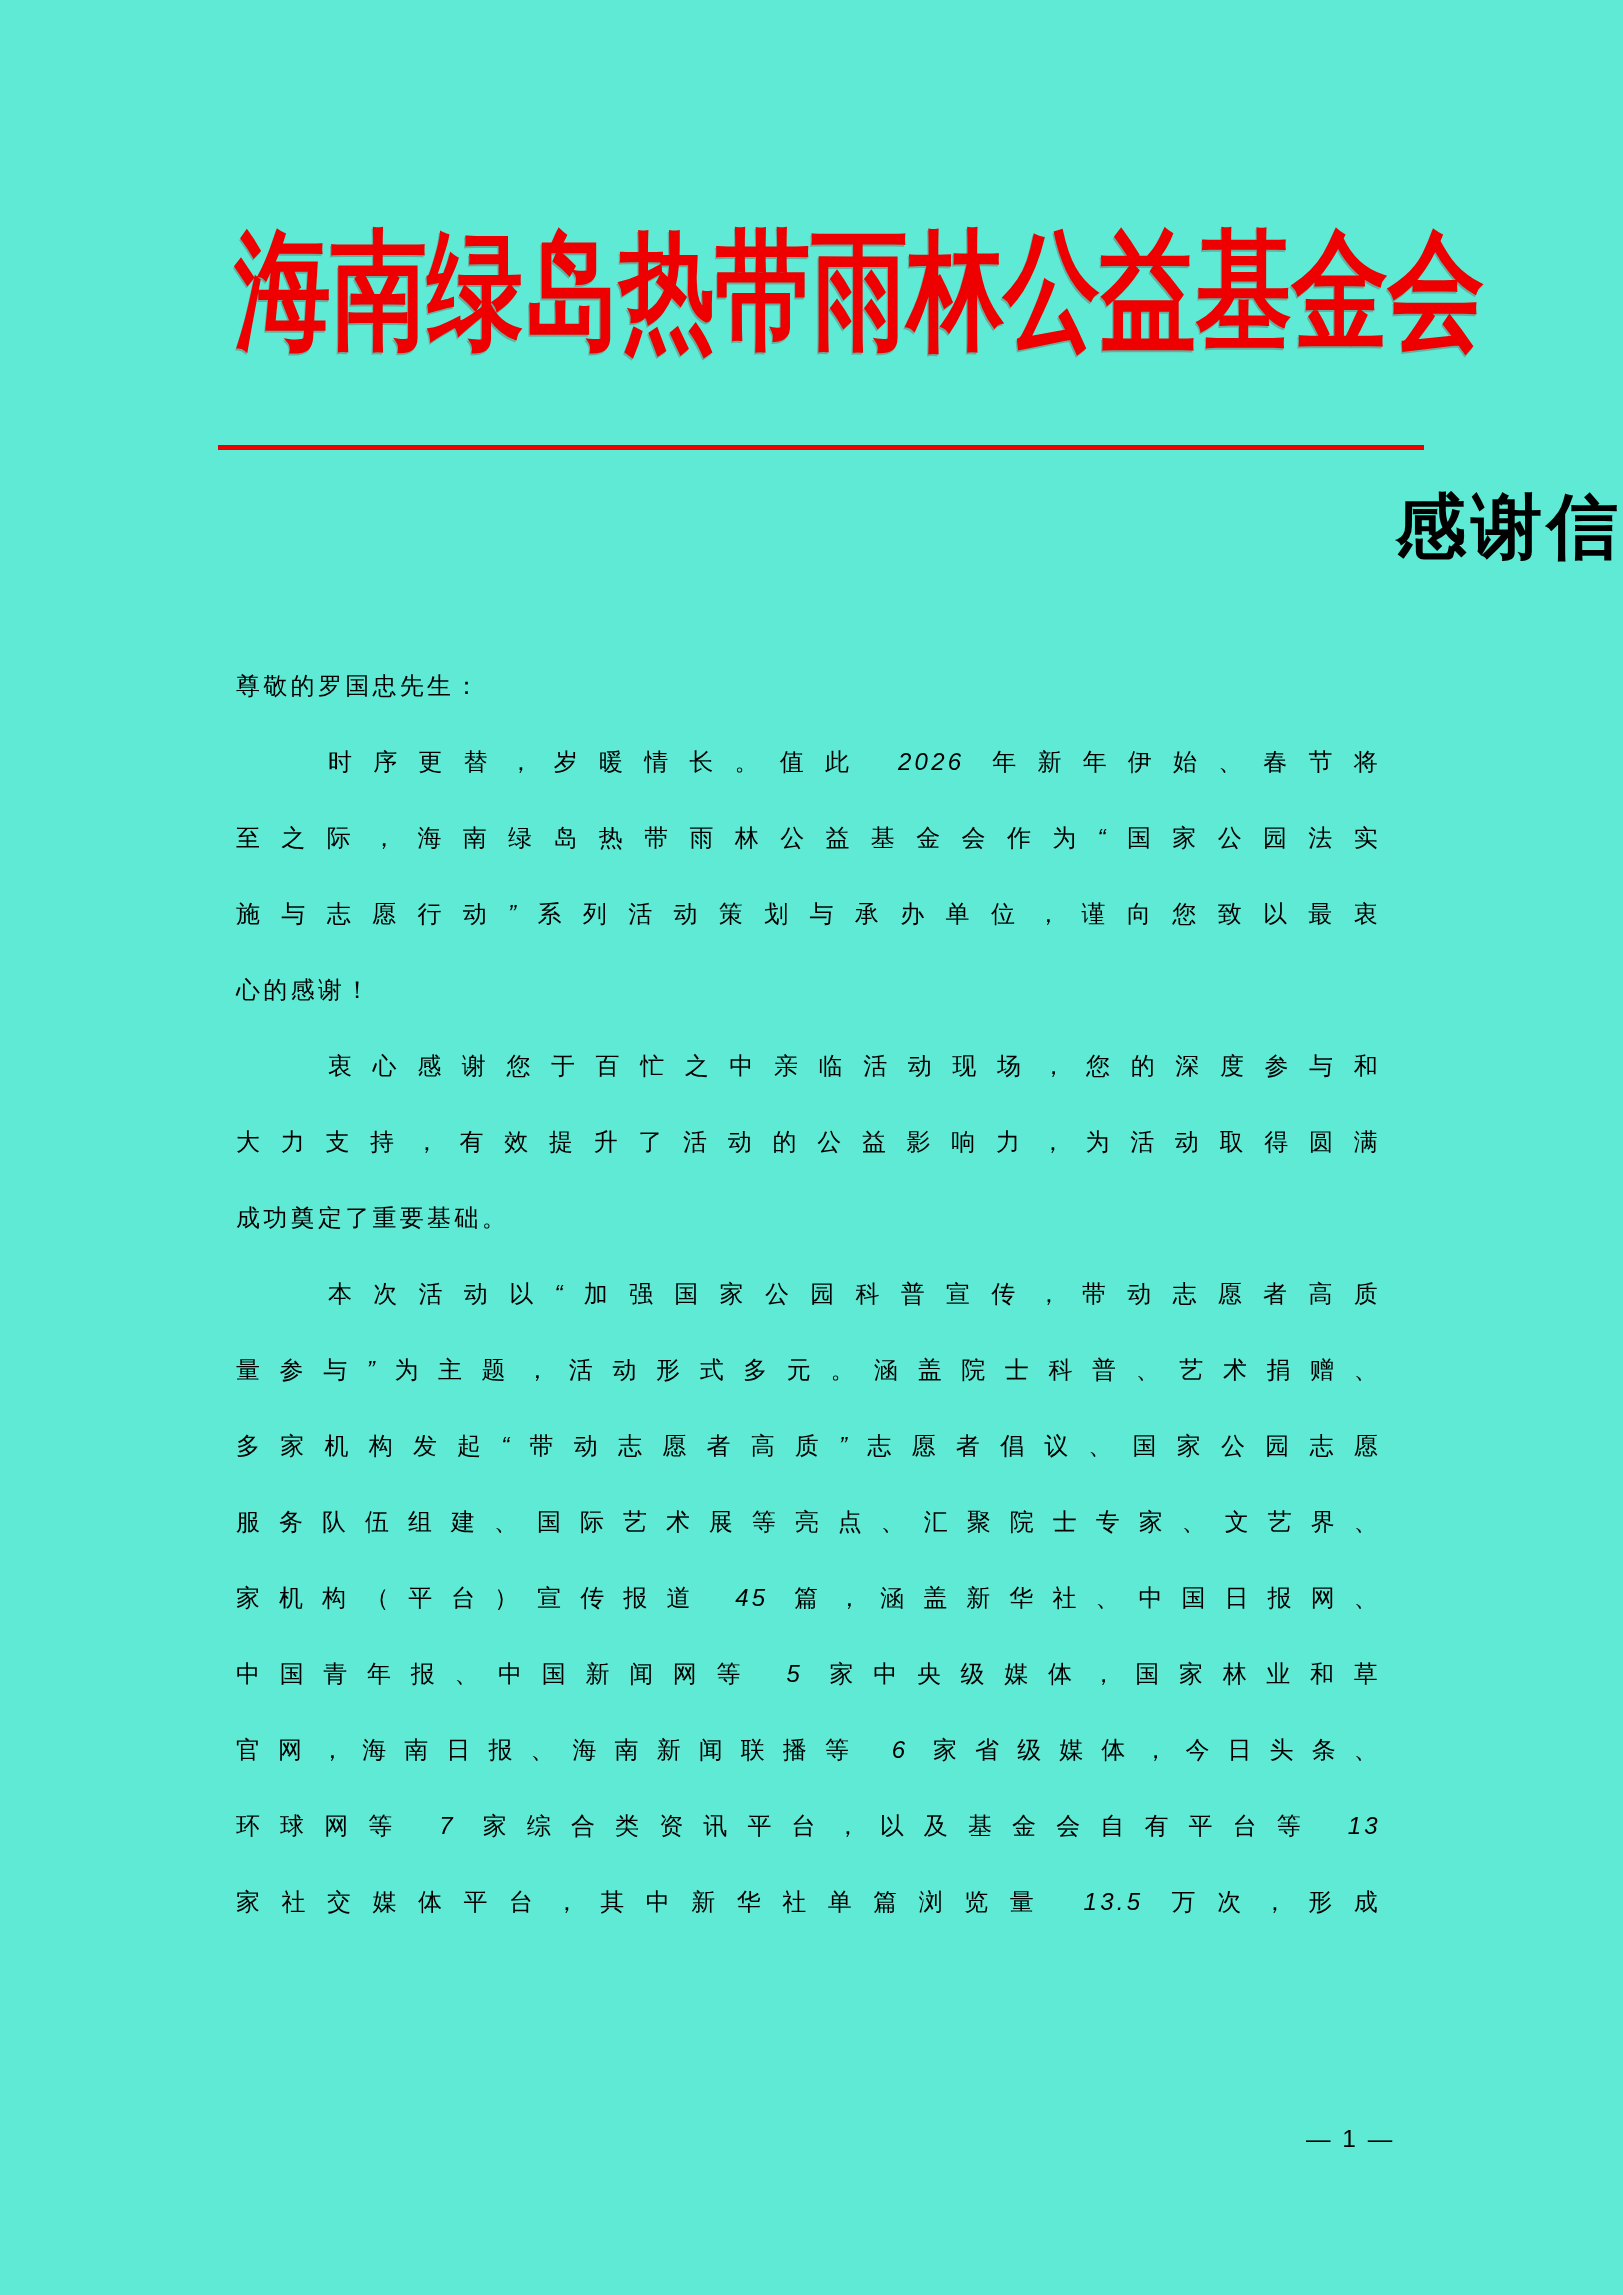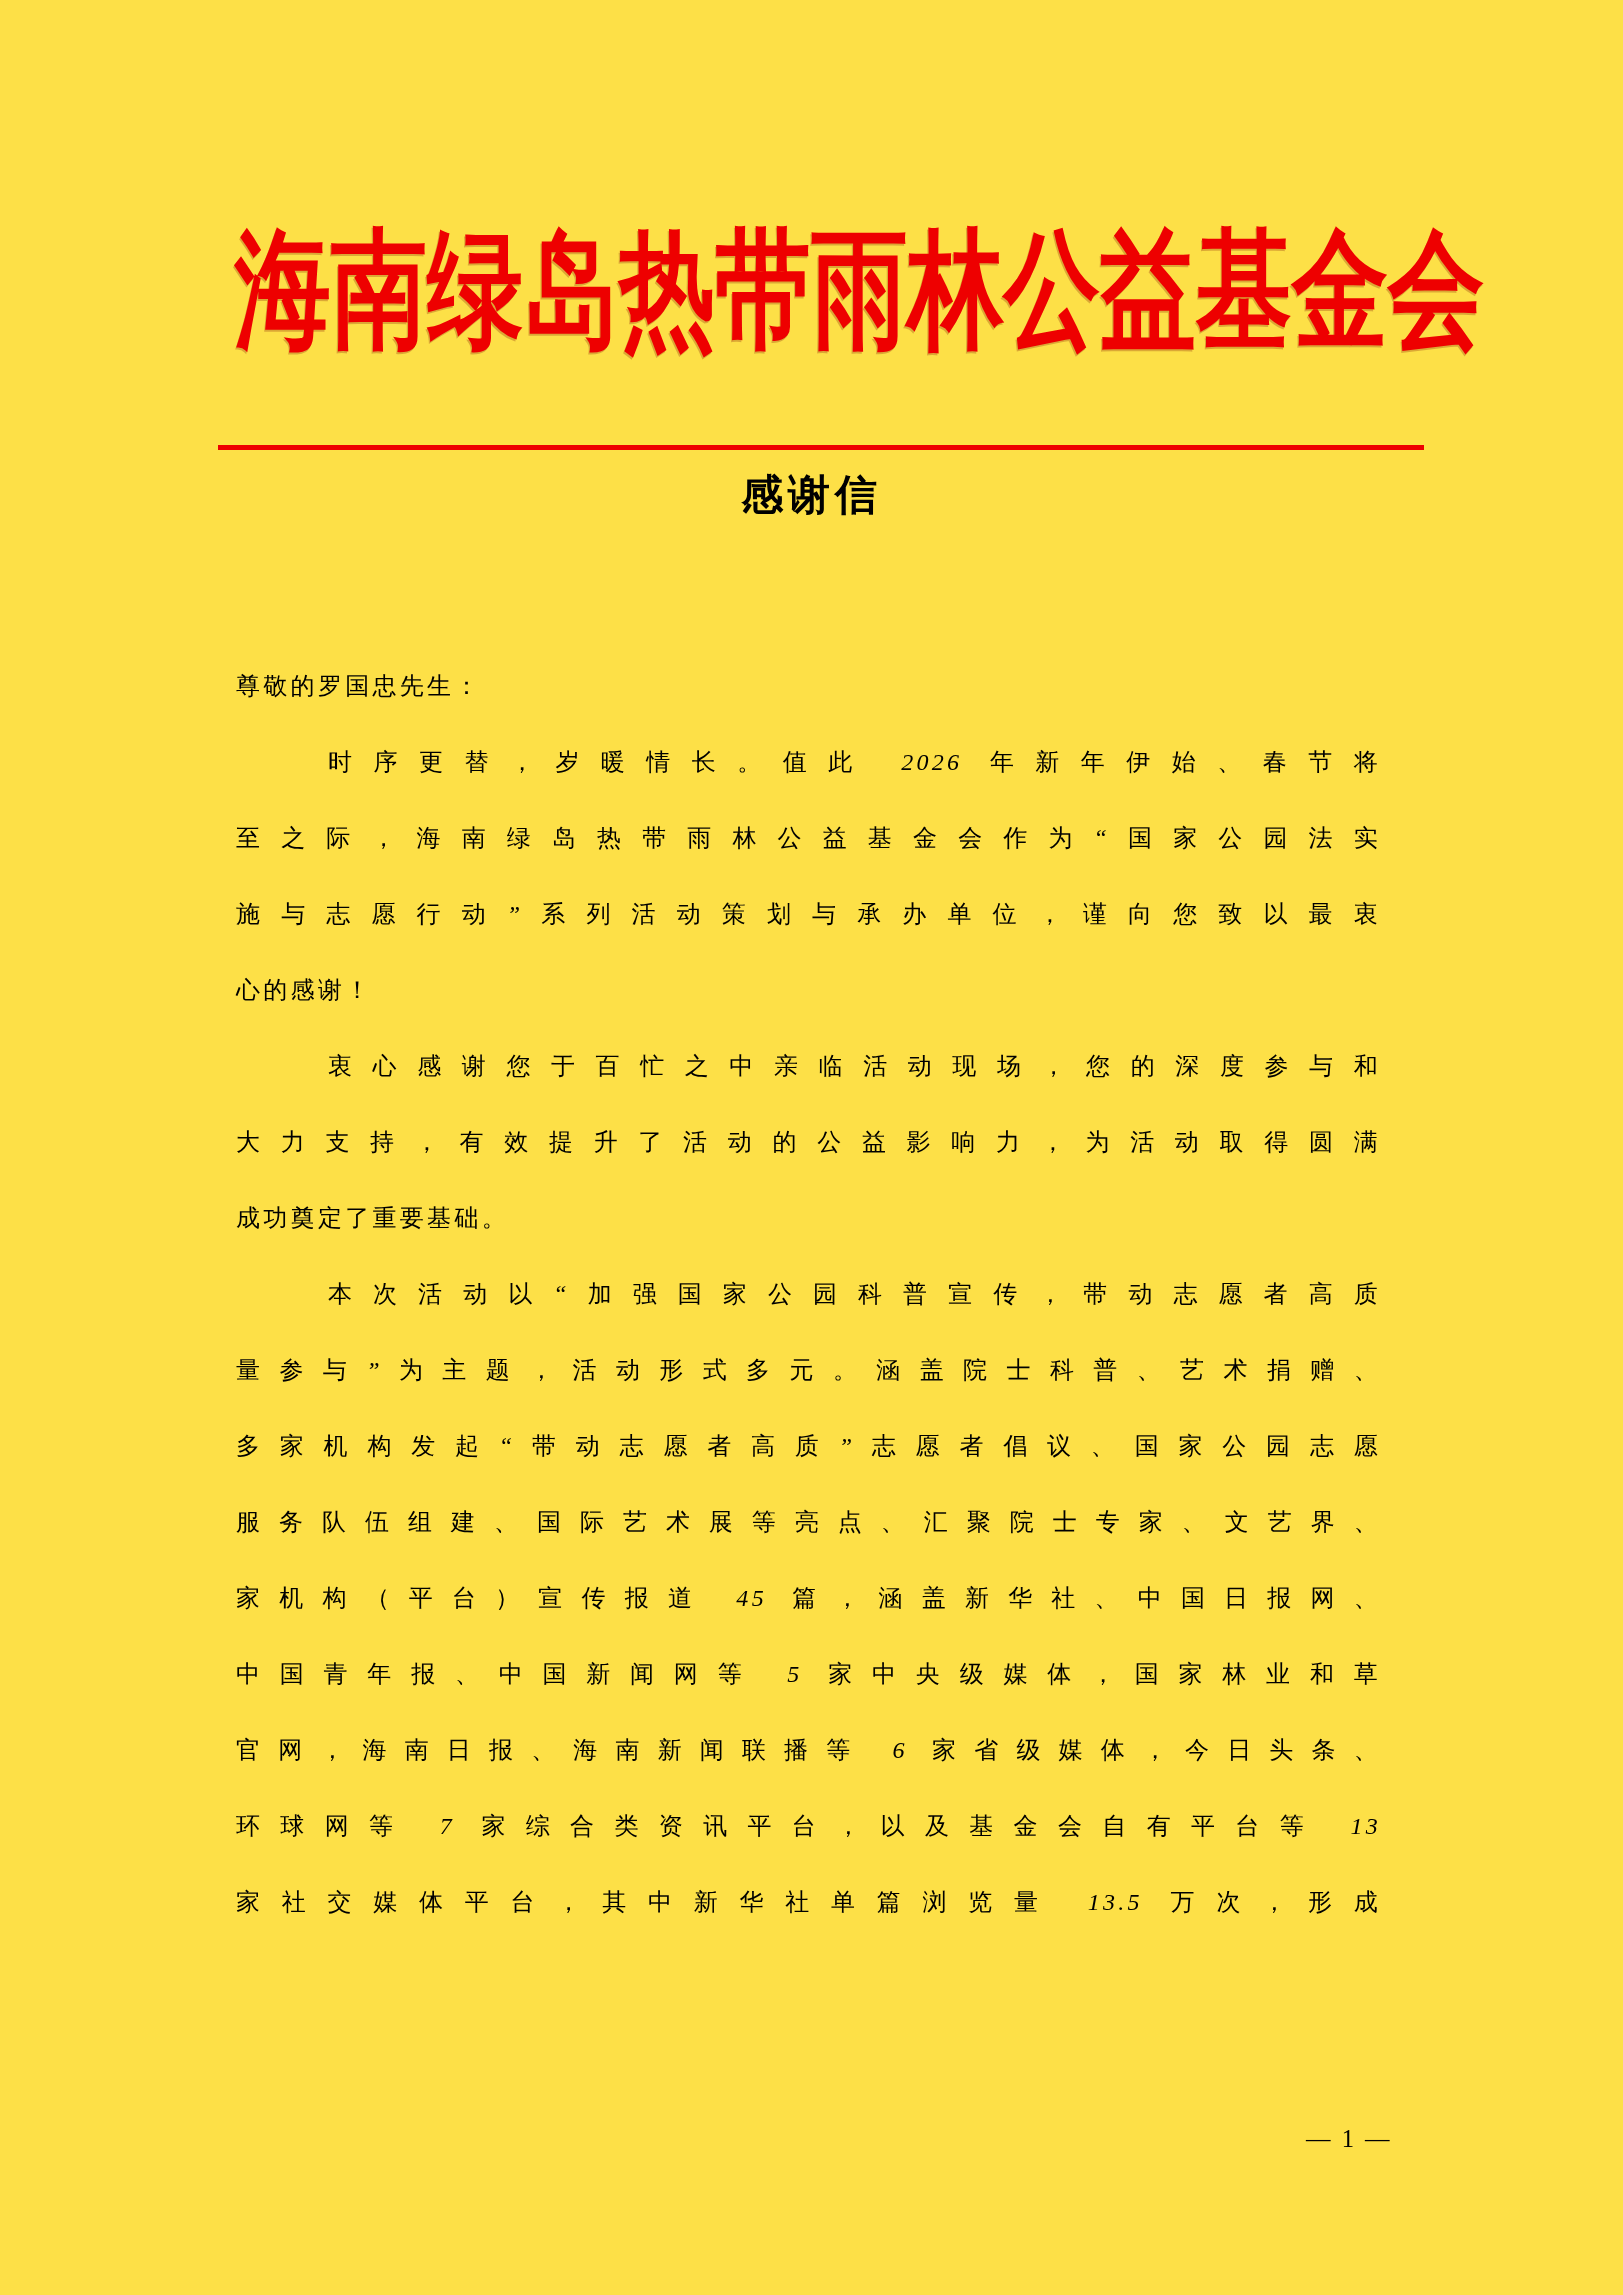--- a/index.html
+++ b/index.html
@@ -5,24 +5,24 @@
 <style>
   html, body {
     margin: 0;
     padding: 0;
     background: #ffffff;
   }
   .page {
     position: relative;
     width: 1623px;
     height: 2295px;
-    background: #fde047;
+    background: #5eead4;
     overflow: hidden;
     color: #000000;
-    font-family: Liberation Serif, serif;
+    font-family: Liberation Sans, sans-serif;
   }
   
   .org-title {
     position: absolute;
     top: 223px;
     left: 0;
     width: 100%;
     text-align: center;
     line-height: 1.05;
     white-space: nowrap;
@@ -42,25 +42,25 @@
     position: absolute;
     top: 445px;
     left: 218px;
     width: 1206px;
     height: 4.9px;
     background: var(--accent, #ee0000);
   }
   
   .letter-title {
     position: absolute;
-    top: 472px;
+    top: 488px;
     left: 0;
     width: 100%;
-    text-align: center;
-    font-size: 42px;
+    text-align: right;
+    font-size: 71px;
     font-weight: bold;
     letter-spacing: 4.9px;
     line-height: 1.1;
     color: #000000;
   }
   
   .letter-body {
     position: absolute;
     top: 648px;
     left: 236px;

